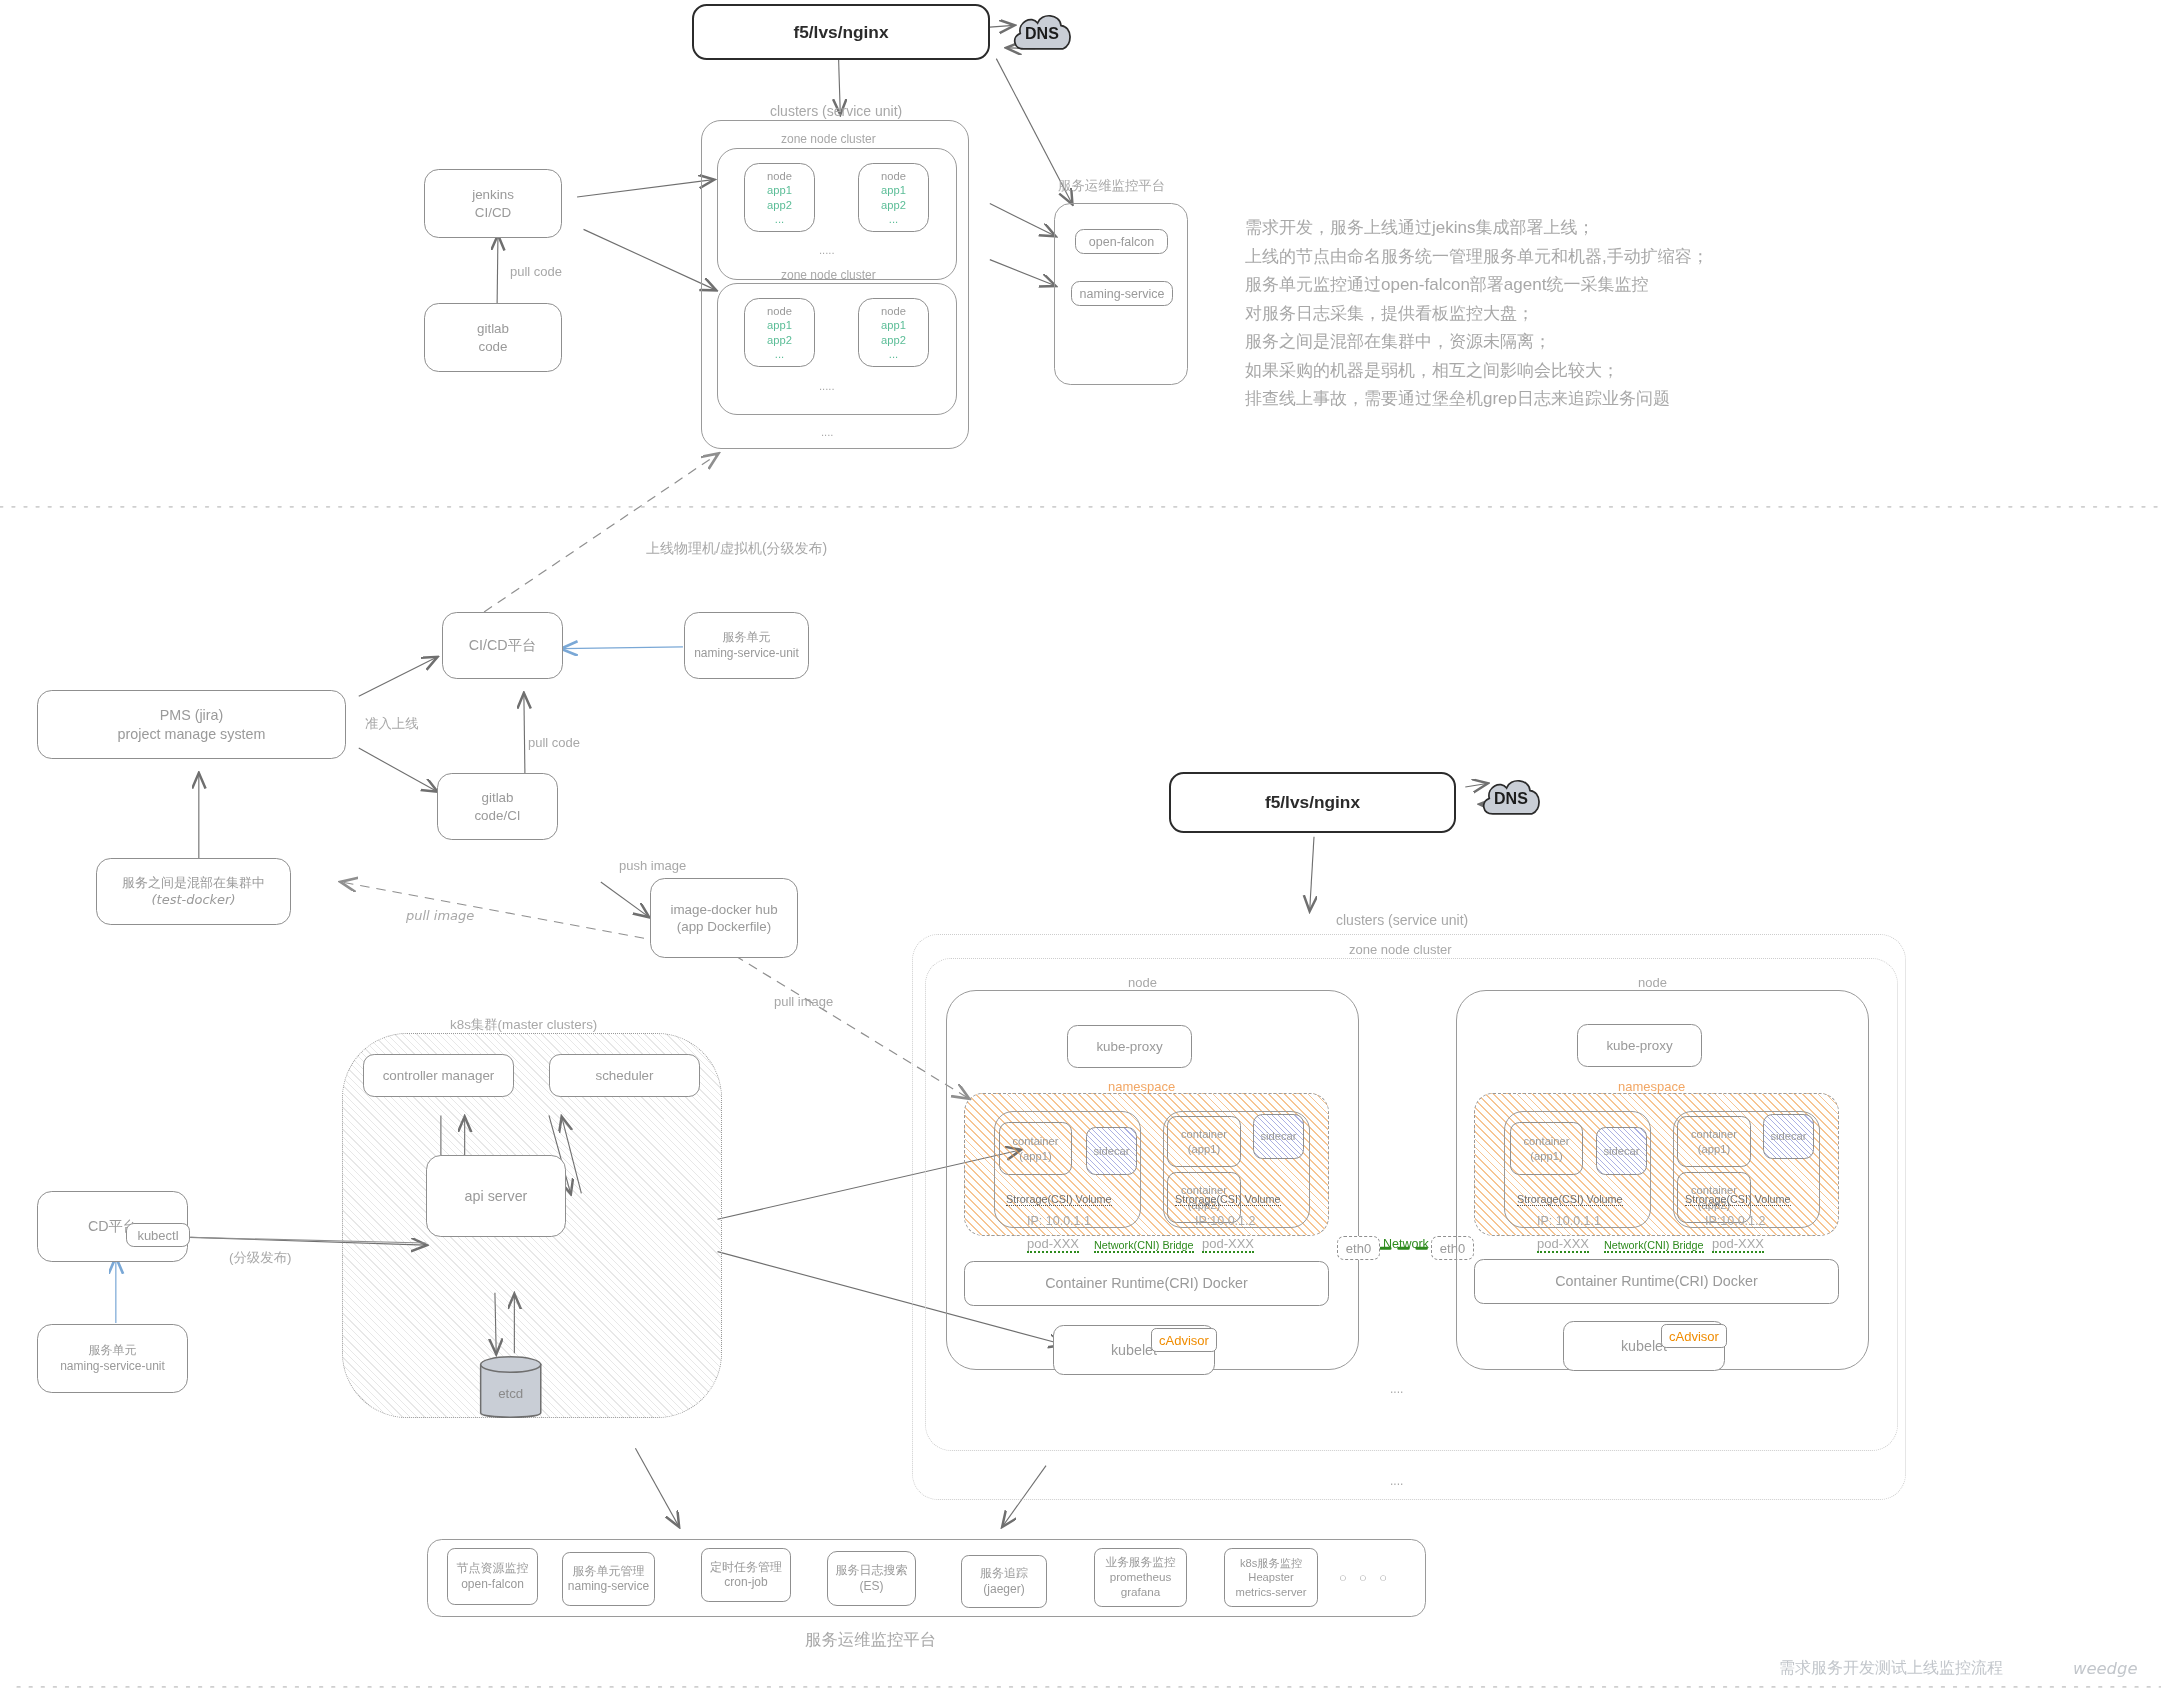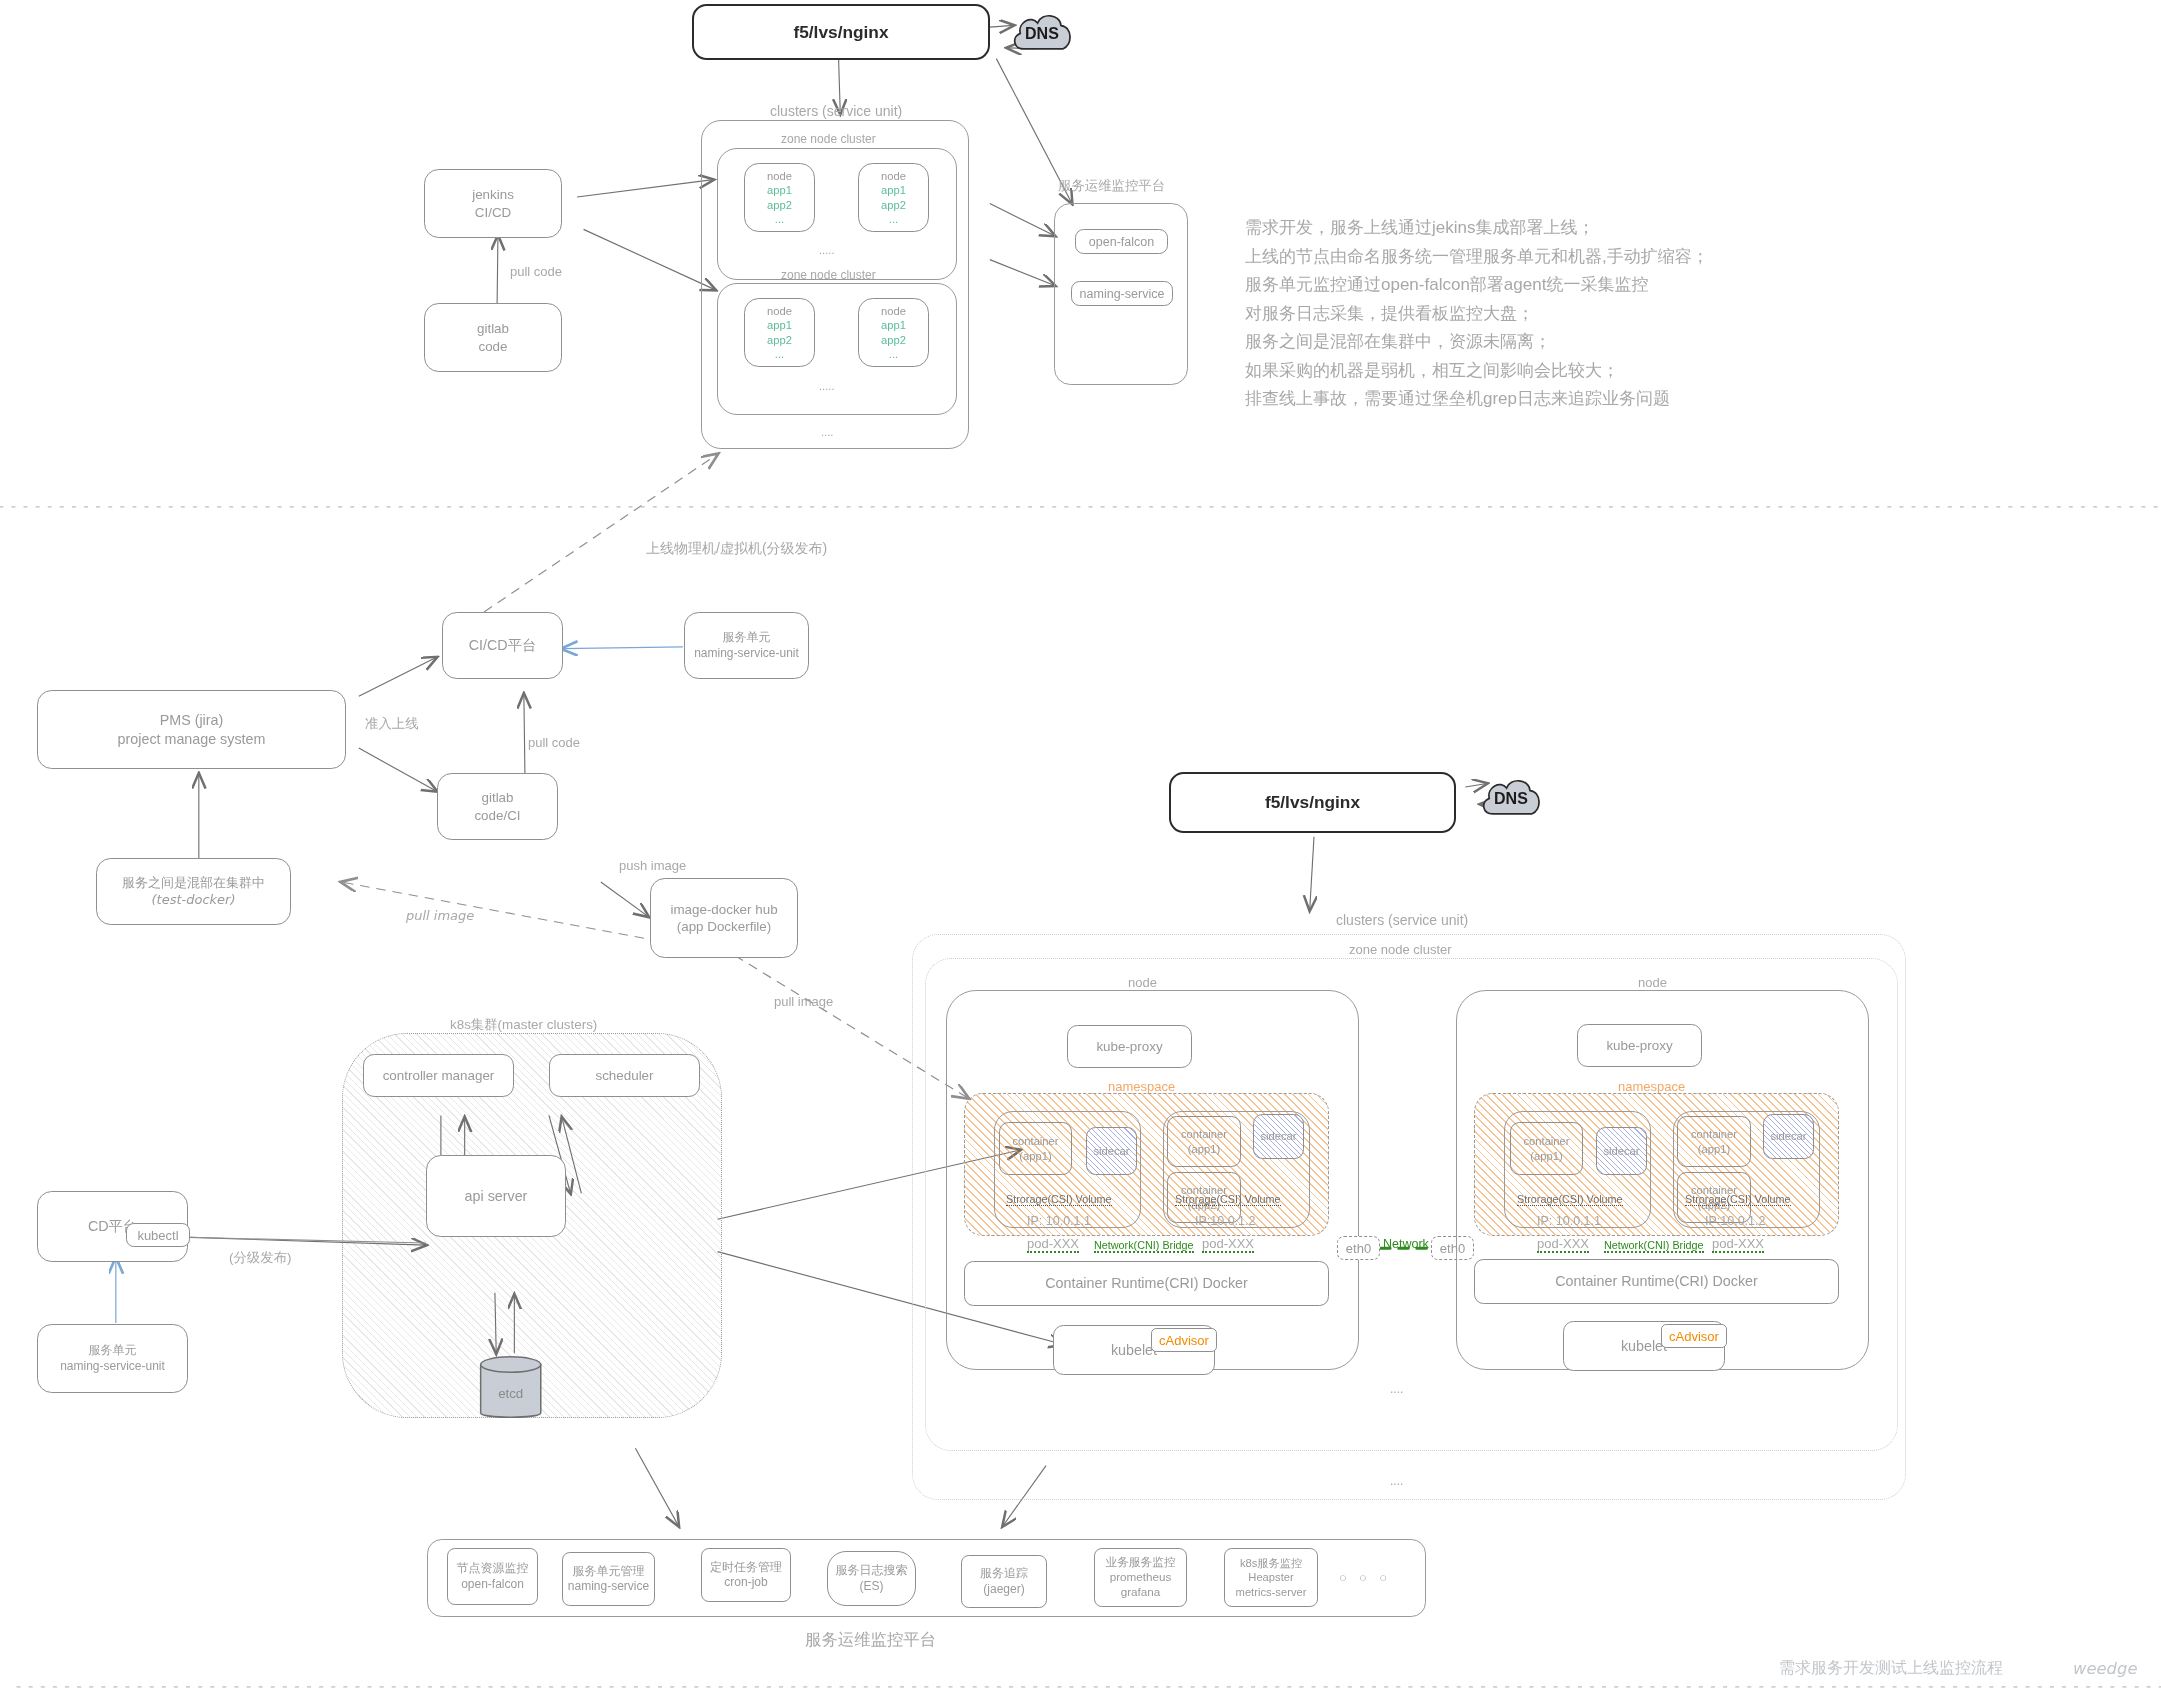--- a/index.html
+++ b/index.html
@@ -203,21 +203,21 @@
   <div class="lbl cn" style="left:646px;top:540px;font-size:14px;">上线物理机/虚拟机(分级发布)</div>
 
   <div class="box" style="left:442px;top:612px;width:121px;height:67px;font-size:14.3px;">
     <span>CI/CD平台</span>
   </div>
   <div class="box" style="left:684px;top:612px;width:125px;height:67px;font-size:12px;">
     <span>服务单元</span>
     <span>naming-service-unit</span>
   </div>
 
-  <div class="box" style="left:37px;top:690px;width:309px;height:79px;font-size:14.3px;">
+  <div class="box" style="left:37px;top:690px;width:309px;height:69px;font-size:14.3px;">
     <span>PMS (jira)</span>
     <span>project manage system</span>
   </div>
   <div class="lbl cn" style="left:365px;top:715px;font-size:13.4px;">准入上线</div>
 
   <div class="box" style="left:437px;top:773px;width:121px;height:67px;font-size:13.4px;">
     <span>gitlab</span>
     <span>code/CI</span>
   </div>
   <div class="lbl" style="left:528px;top:735px;font-size:13px;">pull code</div>
@@ -399,21 +399,21 @@
     <span>open-falcon</span>
   </div>
   <div class="box" style="left:562px;top:1552px;width:93px;height:54px;font-size:12px;border-radius:7.8px;">
     <span>服务单元管理</span>
     <span>naming-service</span>
   </div>
   <div class="box" style="left:701px;top:1548px;width:90px;height:54px;font-size:12px;border-radius:7.8px;">
     <span>定时任务管理</span>
     <span>cron-job</span>
   </div>
-  <div class="box" style="left:827px;top:1551px;width:89px;height:55px;font-size:12px;border-radius:19px;">
+  <div class="box" style="left:827px;top:1551px;width:89px;height:55px;font-size:12px;border-radius:10px;">
     <span>服务日志搜索</span>
     <span>(ES)</span>
   </div>
   <div class="box" style="left:961px;top:1555px;width:86px;height:53px;font-size:12px;border-radius:7.8px;">
     <span>服务追踪</span>
     <span>(jaeger)</span>
   </div>
   <div class="box" style="left:1094px;top:1548px;width:93px;height:59px;font-size:11.7px;border-radius:7.8px;">
     <span>业务服务监控</span>
     <span>prometheus</span>

